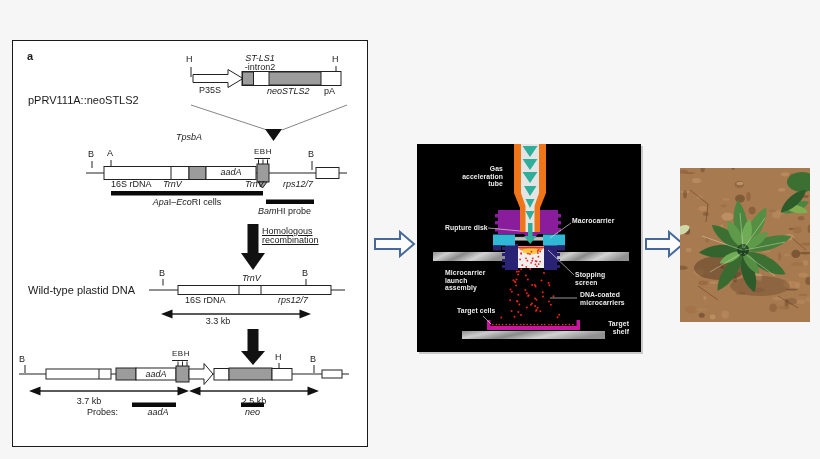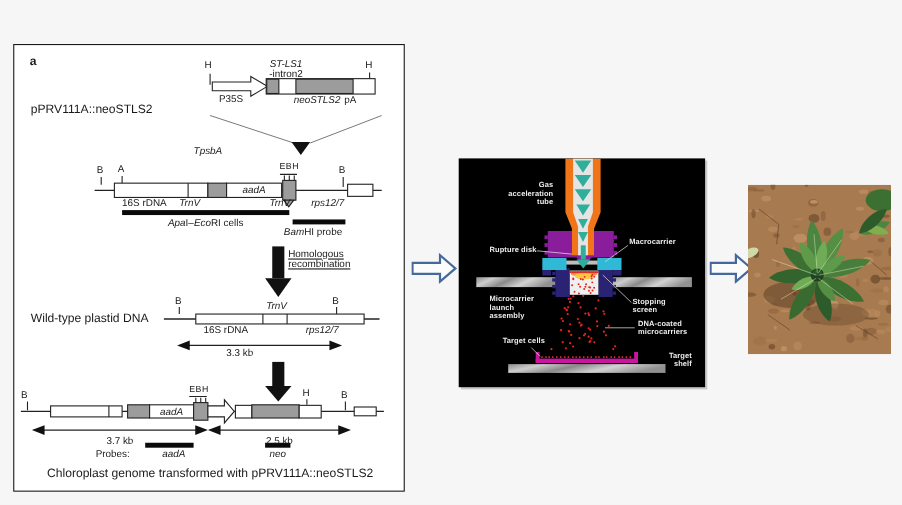--- a/index.html
+++ b/index.html
@@ -115,21 +115,21 @@
     </g>
   </svg>
 
   <span class="lbl tag" style="left:14px;top:10px">a</span>
   <span class="lbl" style="left:173px;top:14px">H</span>
   <span class="lbl it ctr" style="left:228px;top:13px;width:38px">ST-LS1</span>
   <span class="lbl ctr" style="left:228px;top:22px;width:38px">-intron2</span>
   <span class="lbl" style="left:319px;top:14px">H</span>
   <span class="lbl" style="left:186px;top:45px">P35S</span>
   <span class="lbl it" style="left:254px;top:46px">neoSTLS2</span>
-  <span class="lbl" style="left:300px;top:46px">pA</span>
+  <span class="lbl" style="left:311px;top:46px">pA</span>
   <span class="lbl s95" style="left:15px;top:54px">pPRV111A::neoSTLS2</span>
 
   <span class="lbl" style="left:75px;top:109px">B</span>
   <span class="lbl" style="left:94px;top:108px">A</span>
   <span class="lbl it" style="left:163px;top:92px">TpsbA</span>
   <span class="lbl ebh" style="left:241px;top:107px">EBH</span>
   <span class="lbl" style="left:295px;top:109px">B</span>
   <span class="lbl it ctr" style="left:193px;top:127px;width:50px">aadA</span>
   <span class="lbl" style="left:98px;top:139px">16S rDNA</span>
   <span class="lbl it" style="left:150px;top:139px">TrnV</span>
@@ -146,26 +146,25 @@
   <span class="lbl" style="left:289px;top:228px">B</span>
   <span class="lbl" style="left:172px;top:255px">16S rDNA</span>
   <span class="lbl it" style="left:265px;top:255px">rps12/7</span>
   <span class="lbl ctr" style="left:130px;top:276px;width:150px">3.3 kb</span>
 
   <span class="lbl" style="left:6px;top:314px">B</span>
   <span class="lbl ebh" style="left:159px;top:309px">EBH</span>
   <span class="lbl it ctr" style="left:123px;top:329px;width:40px">aadA</span>
   <span class="lbl" style="left:262px;top:312px">H</span>
   <span class="lbl" style="left:297px;top:314px">B</span>
-  <span class="lbl ctr" style="left:20px;top:356px;width:152px">3.7 kb</span>
+  <span class="lbl ctr" style="left:0;top:356px;width:152px">3.7 kb</span>
   <span class="lbl ctr" style="left:176px;top:356px;width:130px">2.5 kb</span>
   <span class="lbl" style="left:74px;top:367px">Probes:</span>
   <span class="lbl it ctr" style="left:123px;top:367px;width:44px">aadA</span>
   <span class="lbl it ctr" style="left:226px;top:367px;width:27px">neo</span>
-  <span class="lbl ctr s95" style="left:0;top:385px;width:356px">Chloroplast genome transformed with pPRV111A::neoSTLS2</span>
 </section>
 
 <svg class="flow" style="left:374px;top:230px" width="42" height="28" viewBox="0 0 42 28">
   <polygon points="1,9 26,9 26,2 40,14 26,26 26,19 1,19" fill="#fcfcfc" stroke="#46699c" stroke-width="2"></polygon>
 </svg>
 
 <section class="gun">
   <svg width="224" height="208" viewBox="0 0 224 208">
     <defs>
       <linearGradient id="metal" x1="0" y1="0" x2="1" y2="0.25">

